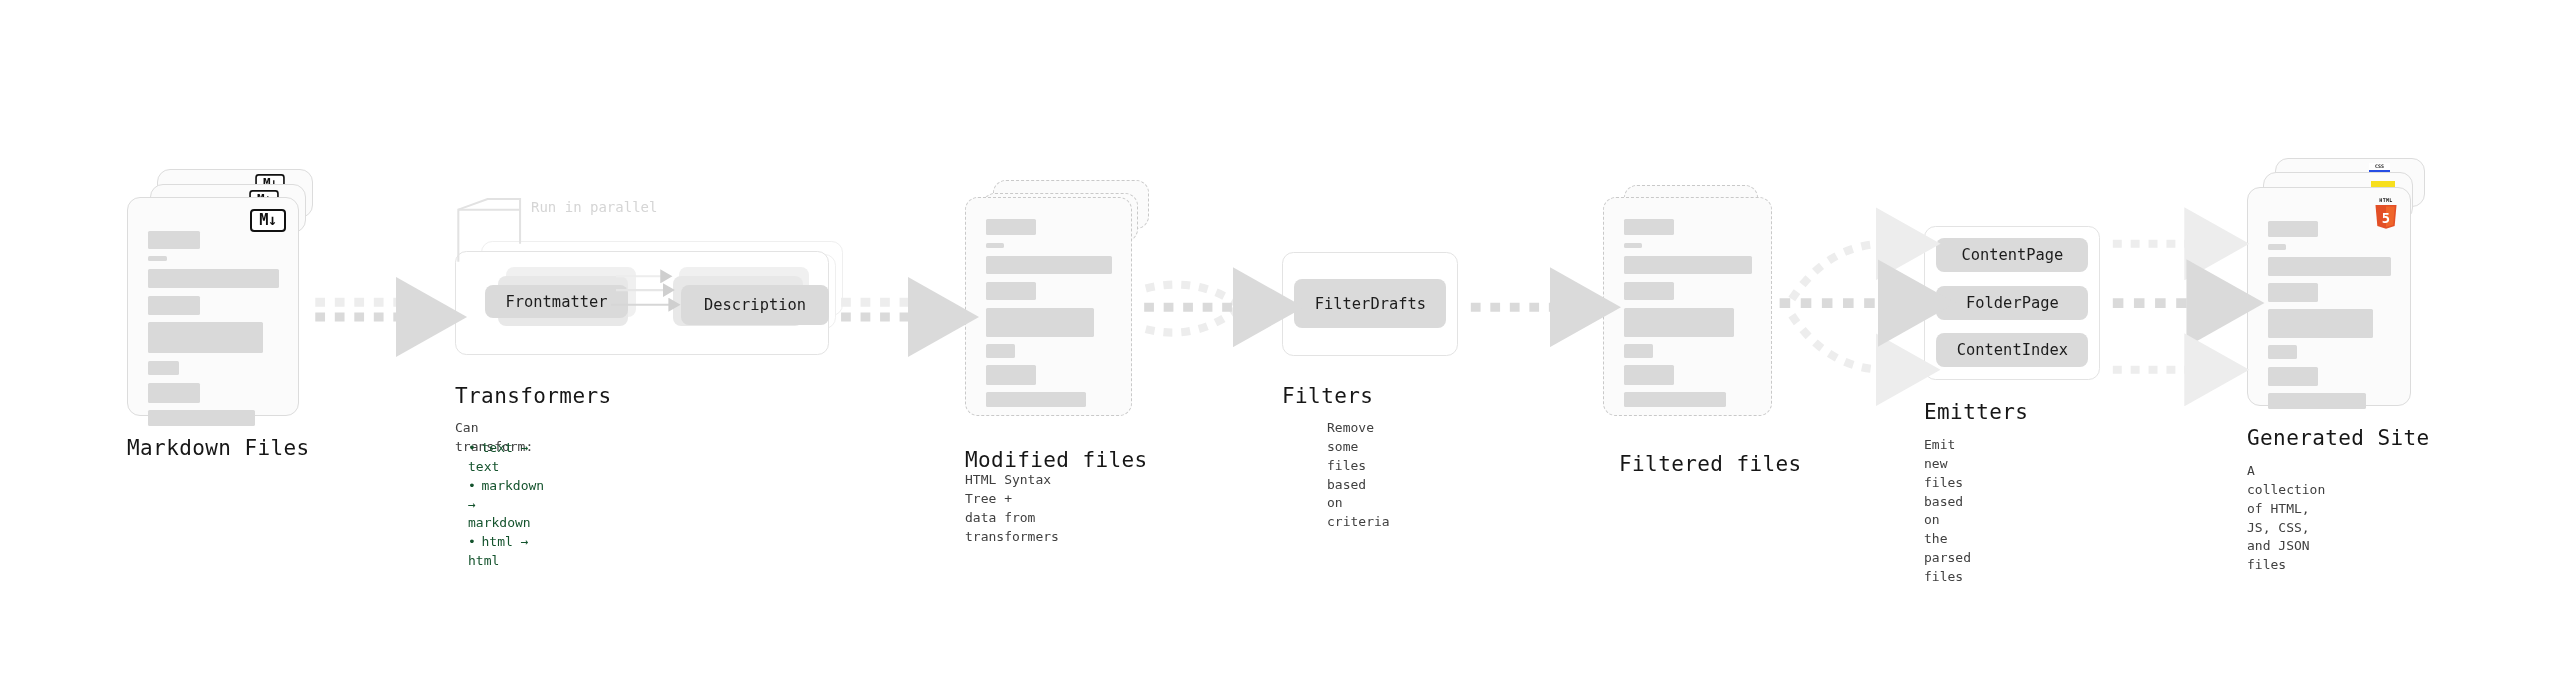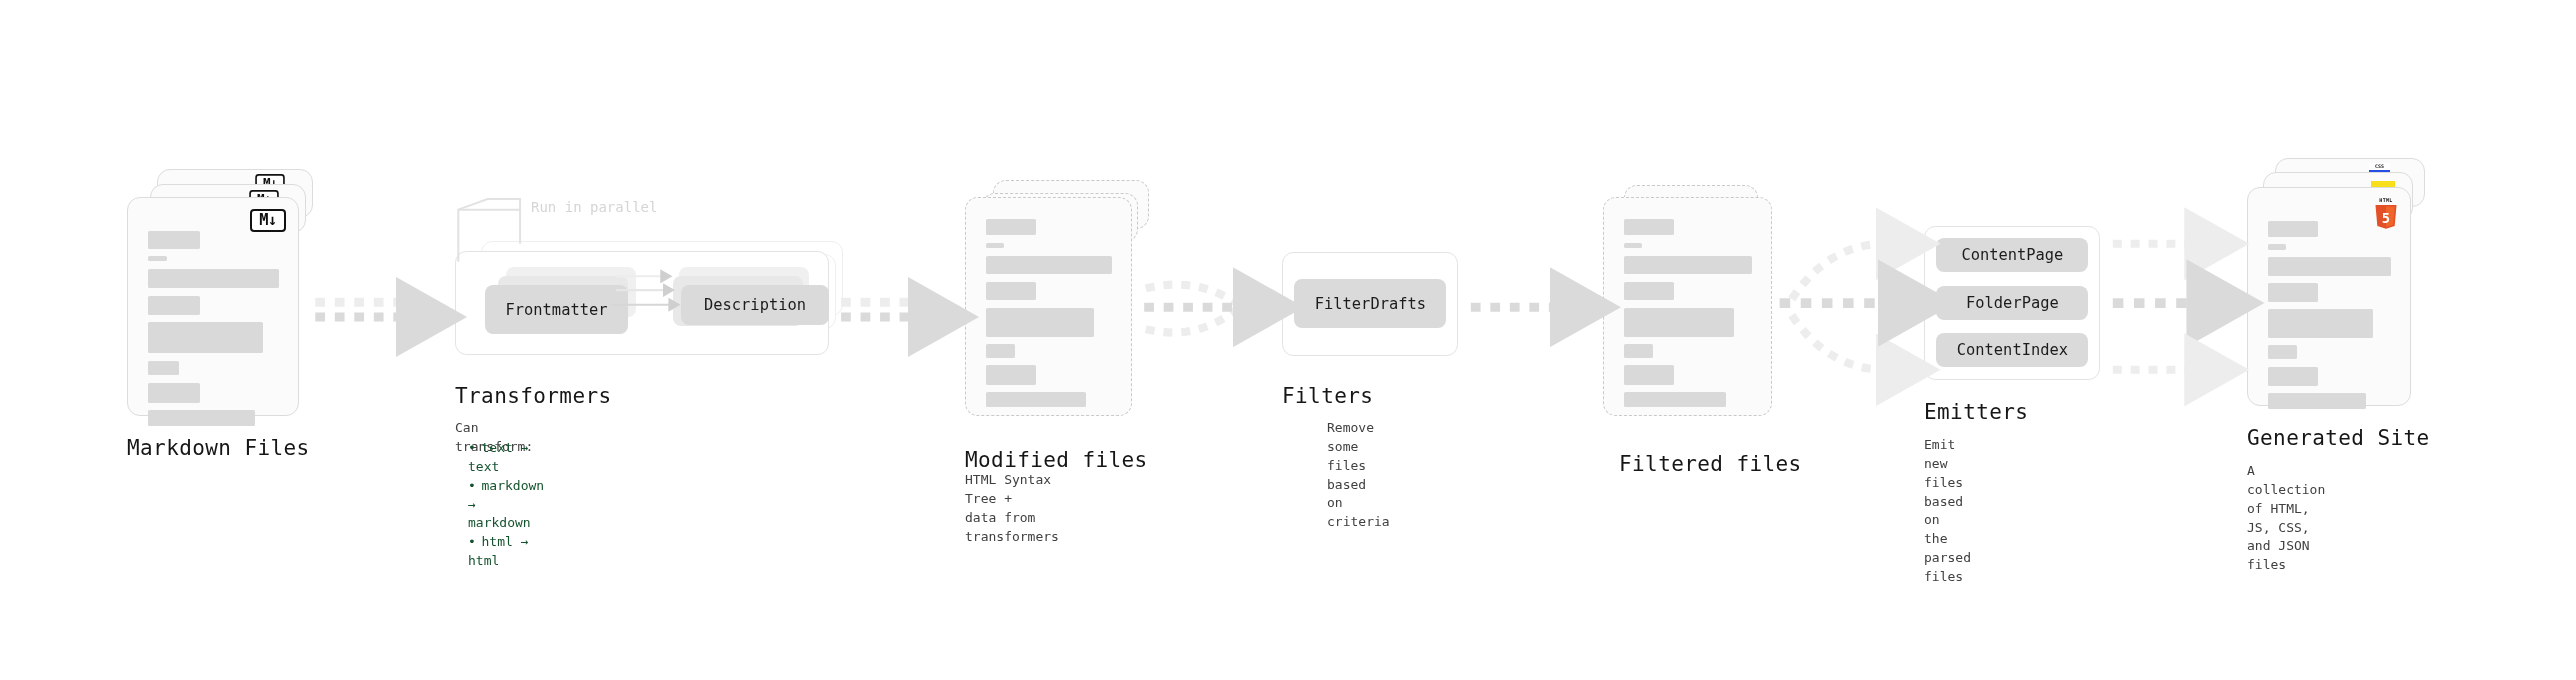--- a/index.html
+++ b/index.html
@@ -204,21 +204,21 @@
   <div class="stage-col" style="left:0;">
 
     <div class="parallel-note" style="left:531px; top:199px;">Run in parallel</div>
 
     <div class="panel-layer" style="left:481px; top:241px; width:362px; height:75px;"></div>
     <div class="panel-layer" style="left:474px; top:254px; width:362px; height:75px;"></div>
 
     <div class="panel" style="left:455px; top:251px; width:374px; height:104px;">
       <div class="chip ghost2" style="left:50px; top:14.6px; width:130px; height:50px;"></div>
       <div class="chip ghost" style="left:42px; top:23.6px; width:130px; height:50px;"></div>
-      <div class="chip" style="left:29px; top:33px; width:143px; height:49px;">Frontmatter</div>
+      <div class="chip" style="left:29px; top:33px; width:143px; height:33px;">Frontmatter</div>
 
       <div class="chip ghost2" style="left:223px; top:14.6px; width:130px; height:50px;"></div>
       <div class="chip ghost" style="left:217px; top:23.6px; width:130px; height:50px;"></div>
       <div class="chip" style="left:225px; top:33px; width:148px; height:40px;">Description</div>
     </div>
 
     <div class="title" style="left:455px; top:384px;">Transformers</div>
     <div class="subtitle" style="left:455px; top:419px;">Can transform:</div>
     <div class="sublist" style="left:455px; top:439px;">
       <ul>

